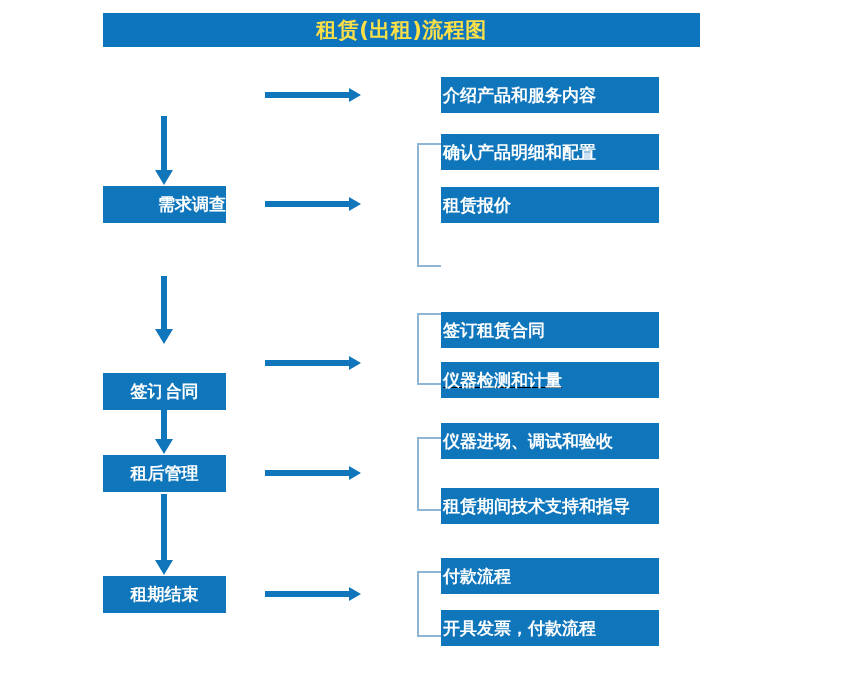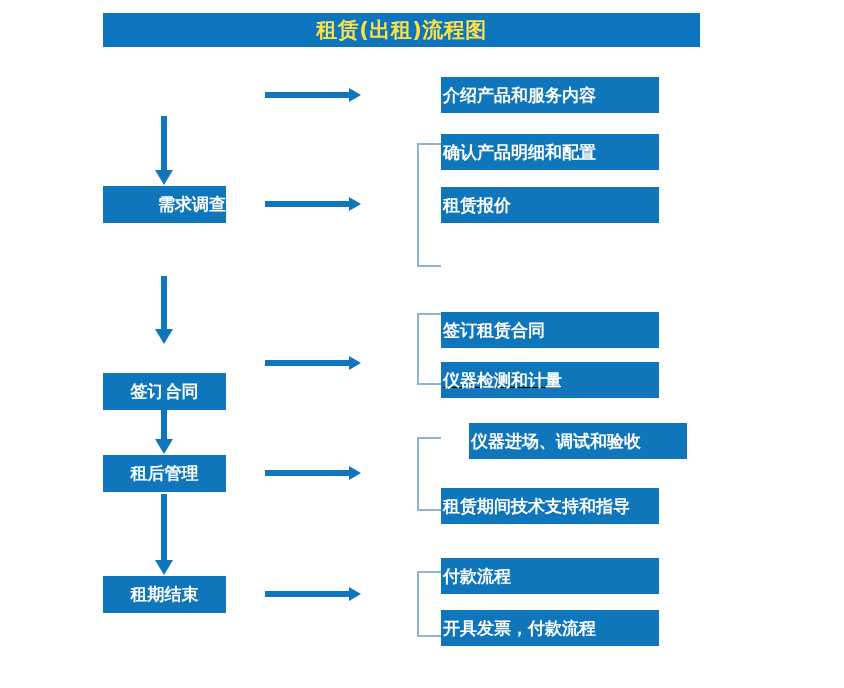--- a/index.html
+++ b/index.html
@@ -218,21 +218,21 @@
 
 
   <div class="box detail-box" style="top:312px;">
     <span class="box-text">签订租赁合同</span>
   </div>
 
   <div class="box detail-box" style="top:362px;text-decoration:underline;">
     <span class="box-text">仪器检测和计量</span>
   </div>
 
-  <div class="box detail-box" style="top:423px;margin-left:28px;">
+  <div class="box detail-box" style="top:423px;">
     <span class="box-text">仪器进场、调试和验收</span>
   </div>
 
   <div class="box detail-box" style="top:488px;">
     <span class="box-text">租赁期间技术支持和指导</span>
   </div>
 
   <div class="box detail-box" style="top:558px;">
     <span class="box-text">付款流程</span>
   </div>

